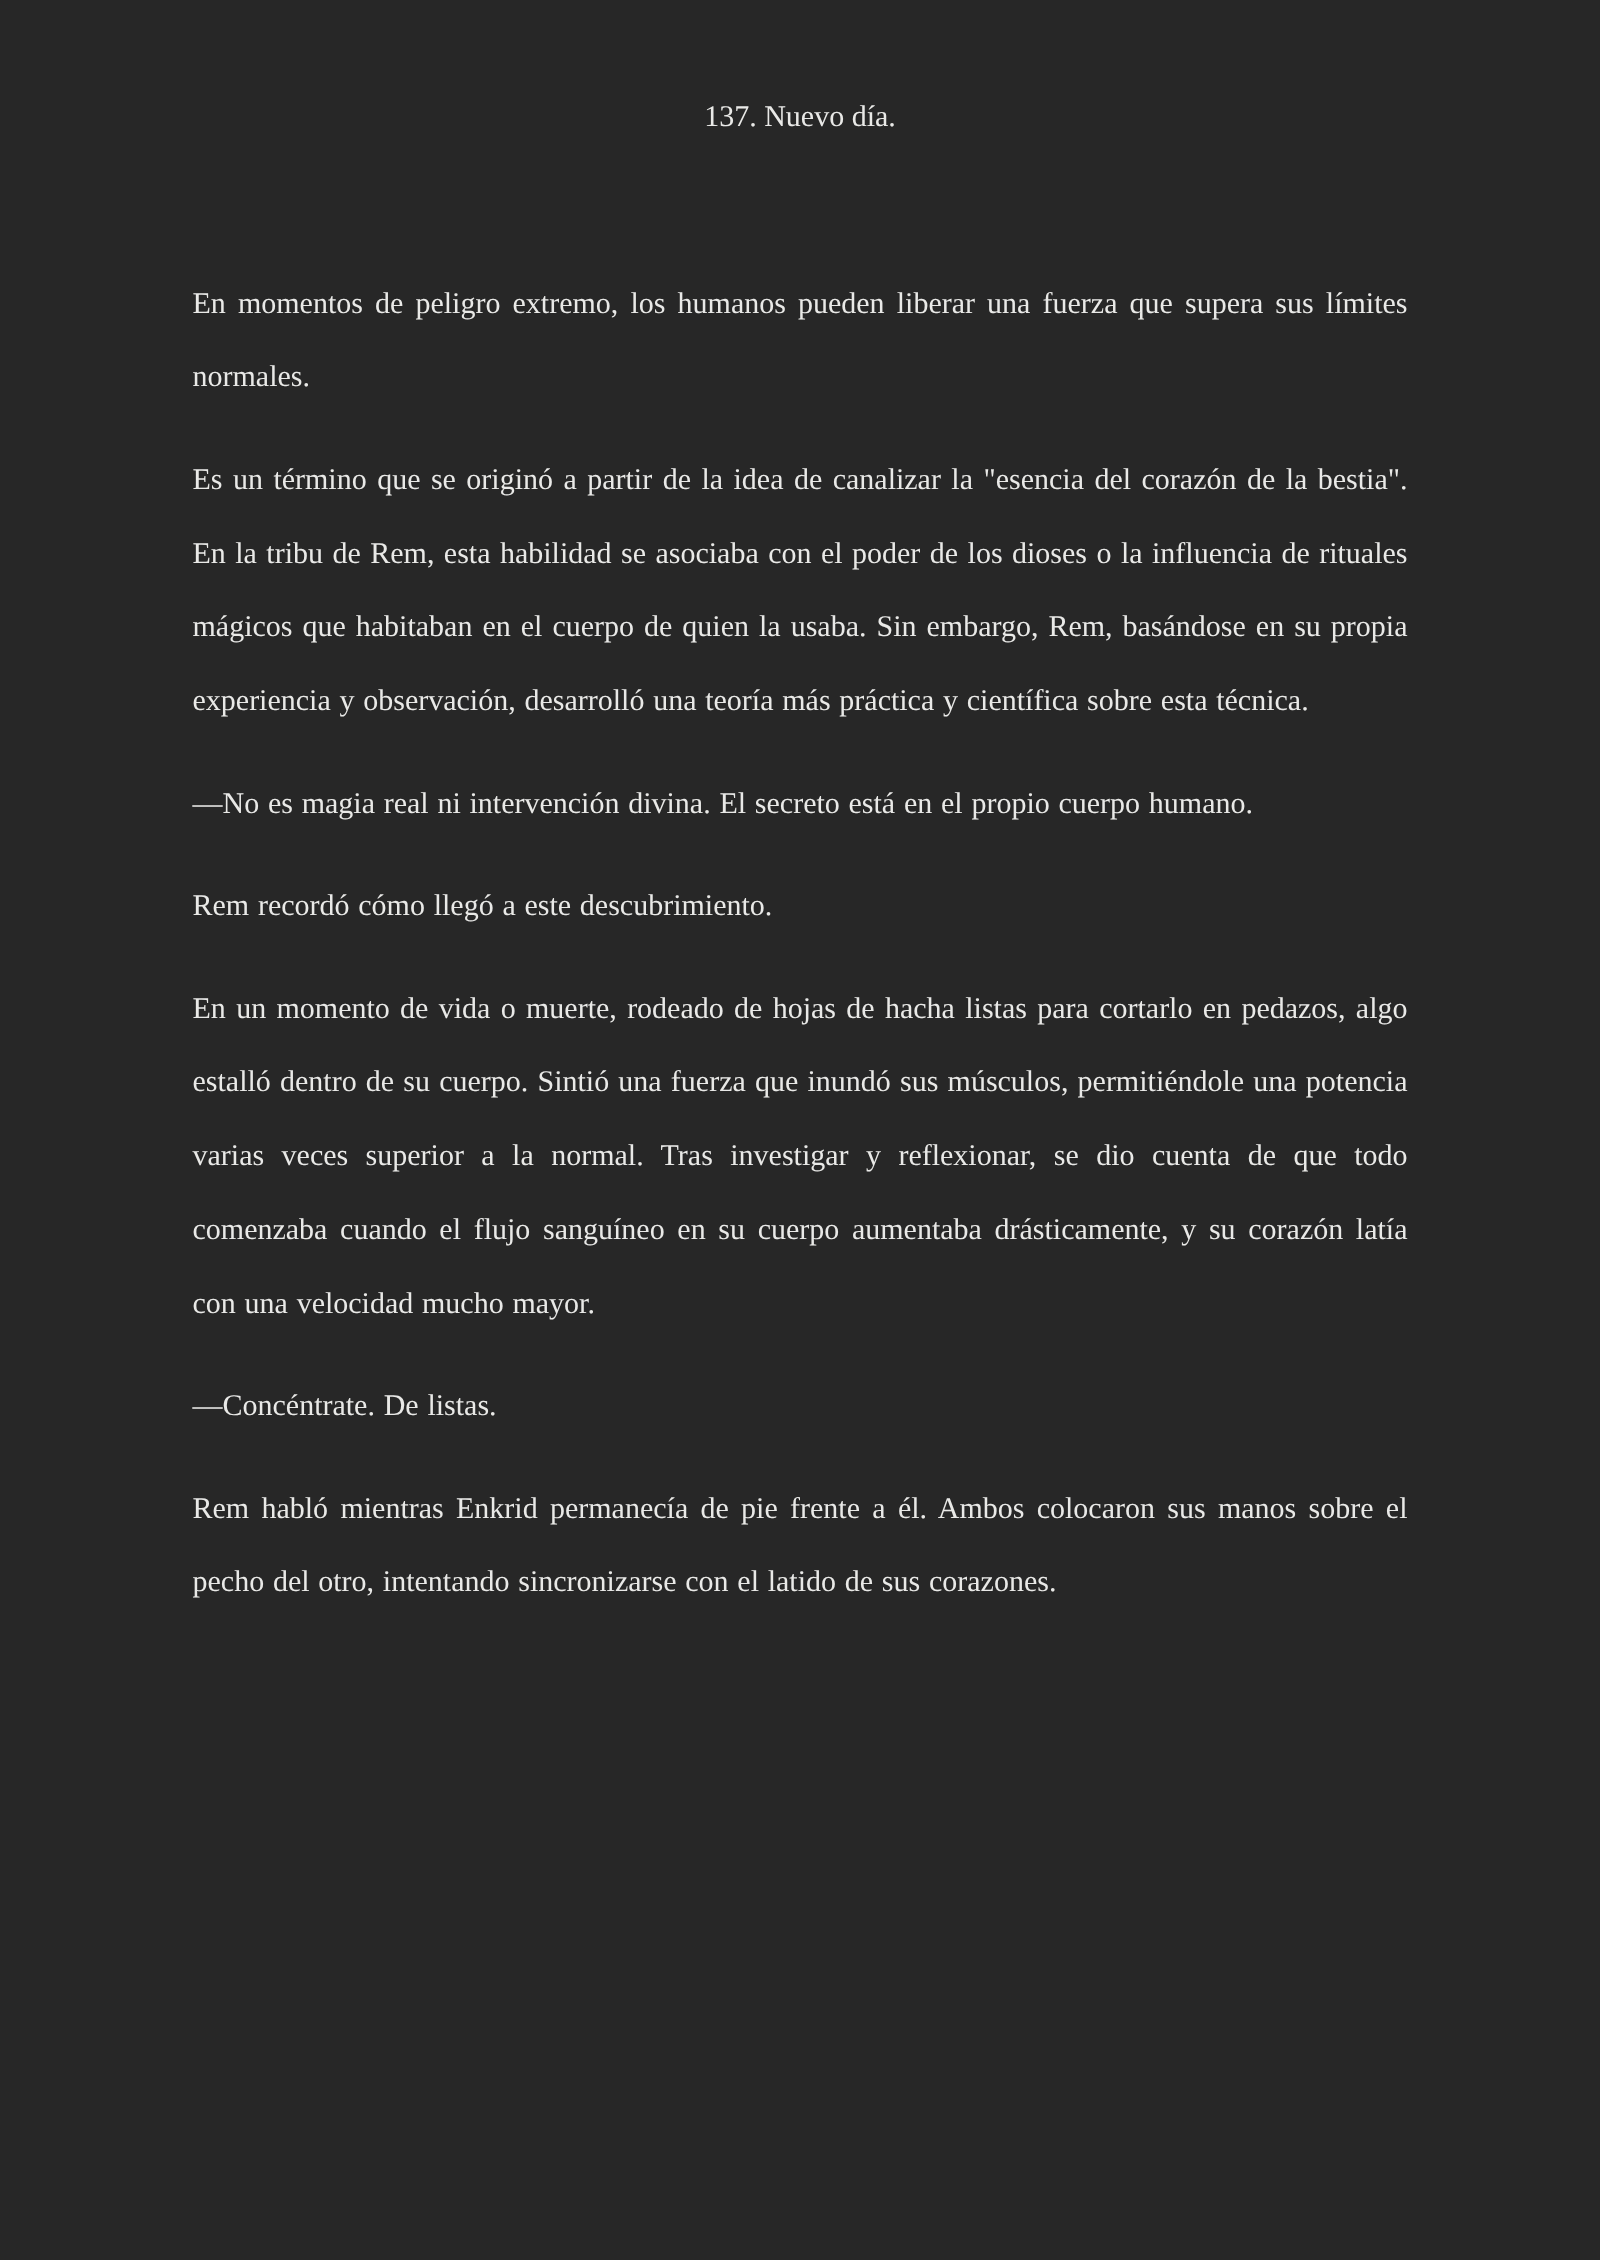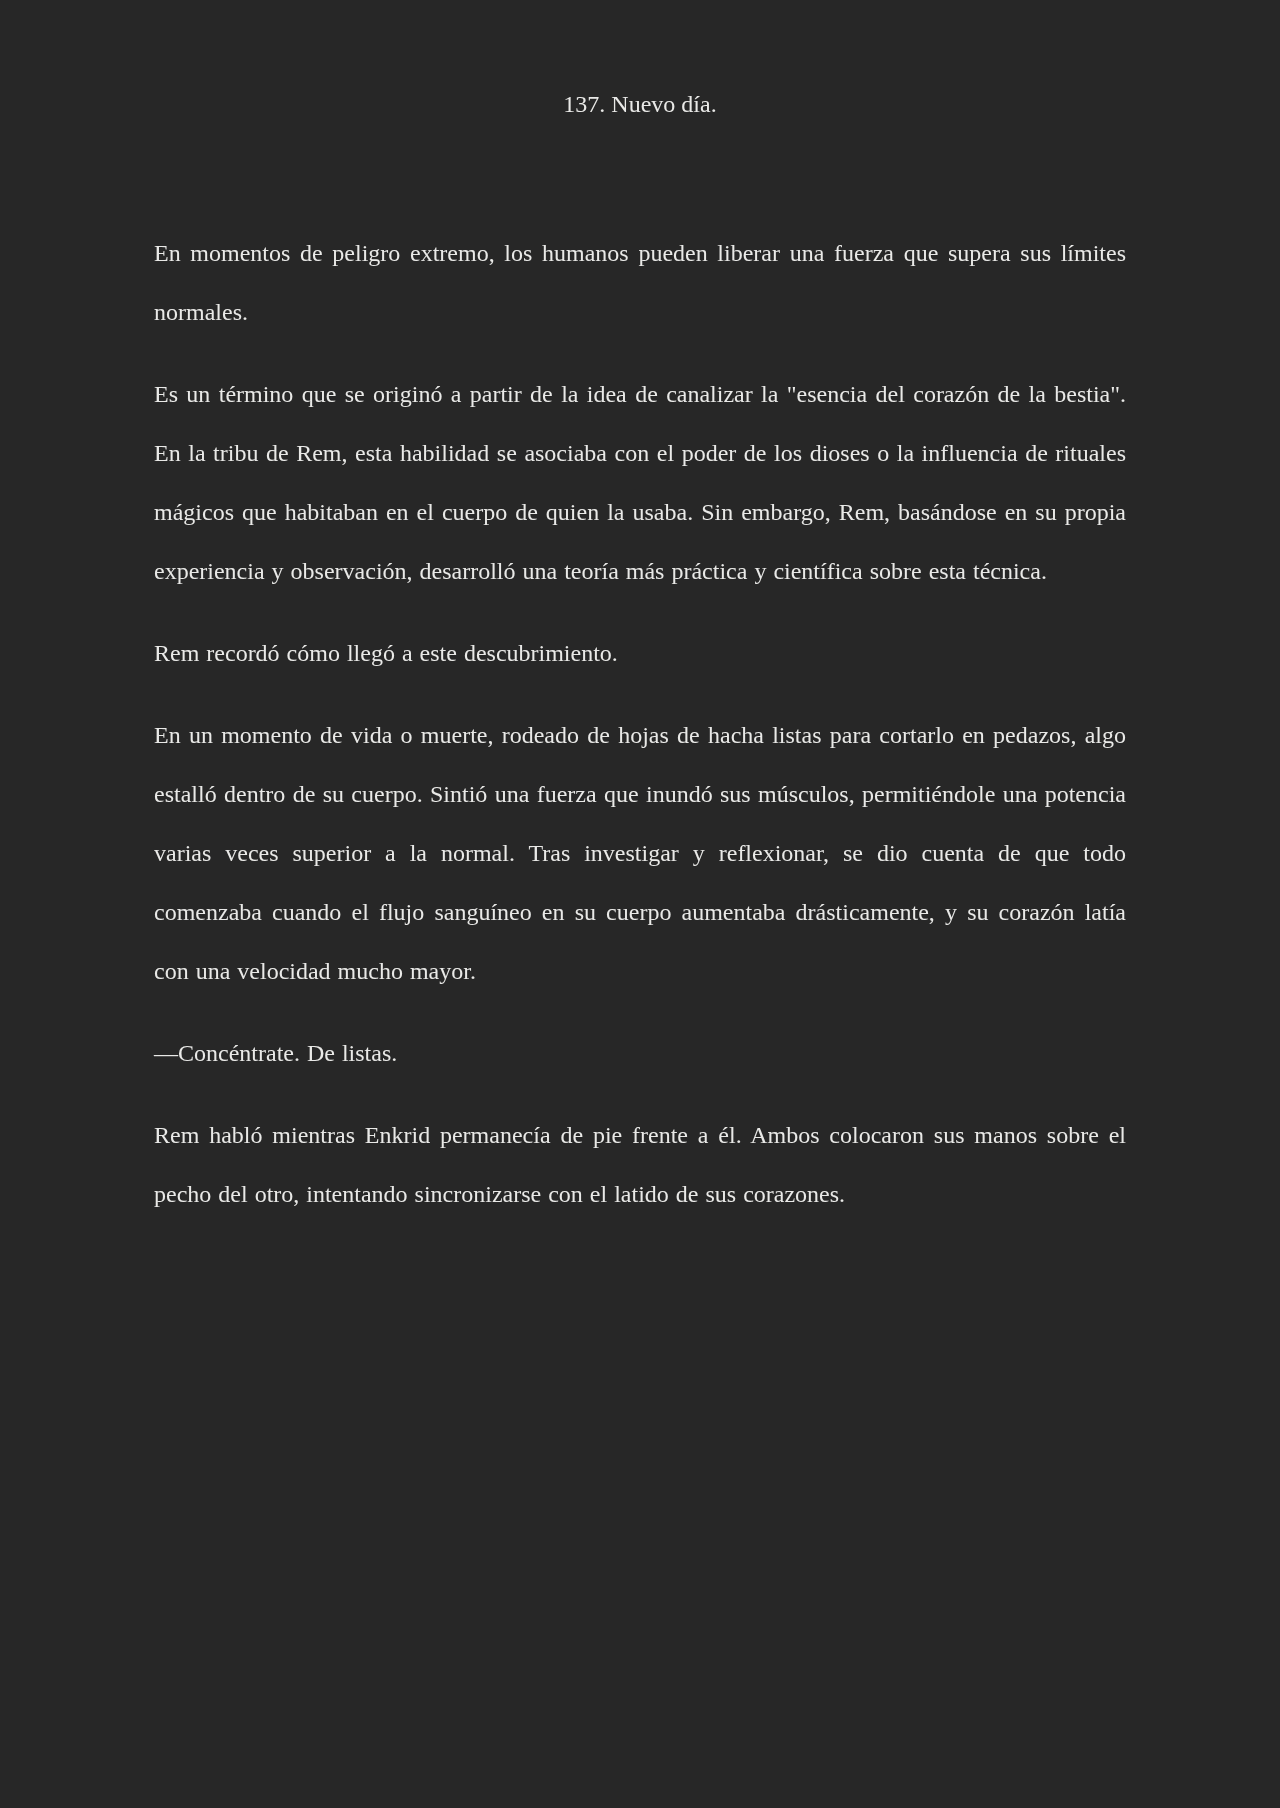--- a/index.html
+++ b/index.html
@@ -9,21 +9,21 @@
   body {
     width: 1280px;
     height: 1808px;
     background: #272727;
     color: #e9e9e7;
     font-family: "Liberation Serif", "DejaVu Serif", serif;
     overflow: hidden;
   }
   .page {
     width: 972px;
-    margin: 14px auto;
+    margin: 4px auto;
     padding-top: 68px;
     box-sizing: border-box;
   }
   .chapter-title {
     font-size: 24px;
     font-weight: normal;
     text-align: center;
     margin: 0 0 98px 0;
     line-height: 44px;
   }
@@ -44,17 +44,18 @@
   }
 </style>
 </head>
 <body style="background: rgb(39, 39, 39); color: rgb(233, 233, 231);">
 
 <main class="page">
   <h1 class="chapter-title">137. Nuevo día.</h1>
 
   <p class="para">En momentos de peligro extremo, los humanos pueden liberar una fuerza que supera sus límites normales.</p>
   <p class="para">Es un término que se originó a partir de la idea de canalizar la "esencia del corazón de la bestia". En la tribu de Rem, esta habilidad se asociaba con el poder de los dioses o la influencia de rituales mágicos que habitaban en el cuerpo de quien la usaba. Sin embargo, Rem, basándose en su propia experiencia y observación, desarrolló una teoría más práctica y científica sobre esta técnica.</p>
+  <p class="para dialogue">—No es magia real ni intervención divina. El secreto está en el propio cuerpo humano.</p>
   <p class="para">Rem recordó cómo llegó a este descubrimiento.</p>
   <p class="para">En un momento de vida o muerte, rodeado de hojas de hacha listas para cortarlo en pedazos, algo estalló dentro de su cuerpo. Sintió una fuerza que inundó sus músculos, permitiéndole una potencia varias veces superior a la normal. Tras investigar y reflexionar, se dio cuenta de que todo comenzaba cuando el flujo sanguíneo en su cuerpo aumentaba drásticamente, y su corazón latía con una velocidad mucho mayor.</p>
   <p class="para dialogue">—Concéntrate. De listas.</p>
   <p class="para">Rem habló mientras Enkrid permanecía de pie frente a él. Ambos colocaron sus manos sobre el pecho del otro, intentando sincronizarse con el latido de sus corazones.</p>
 </main>
 
 </body></html>

